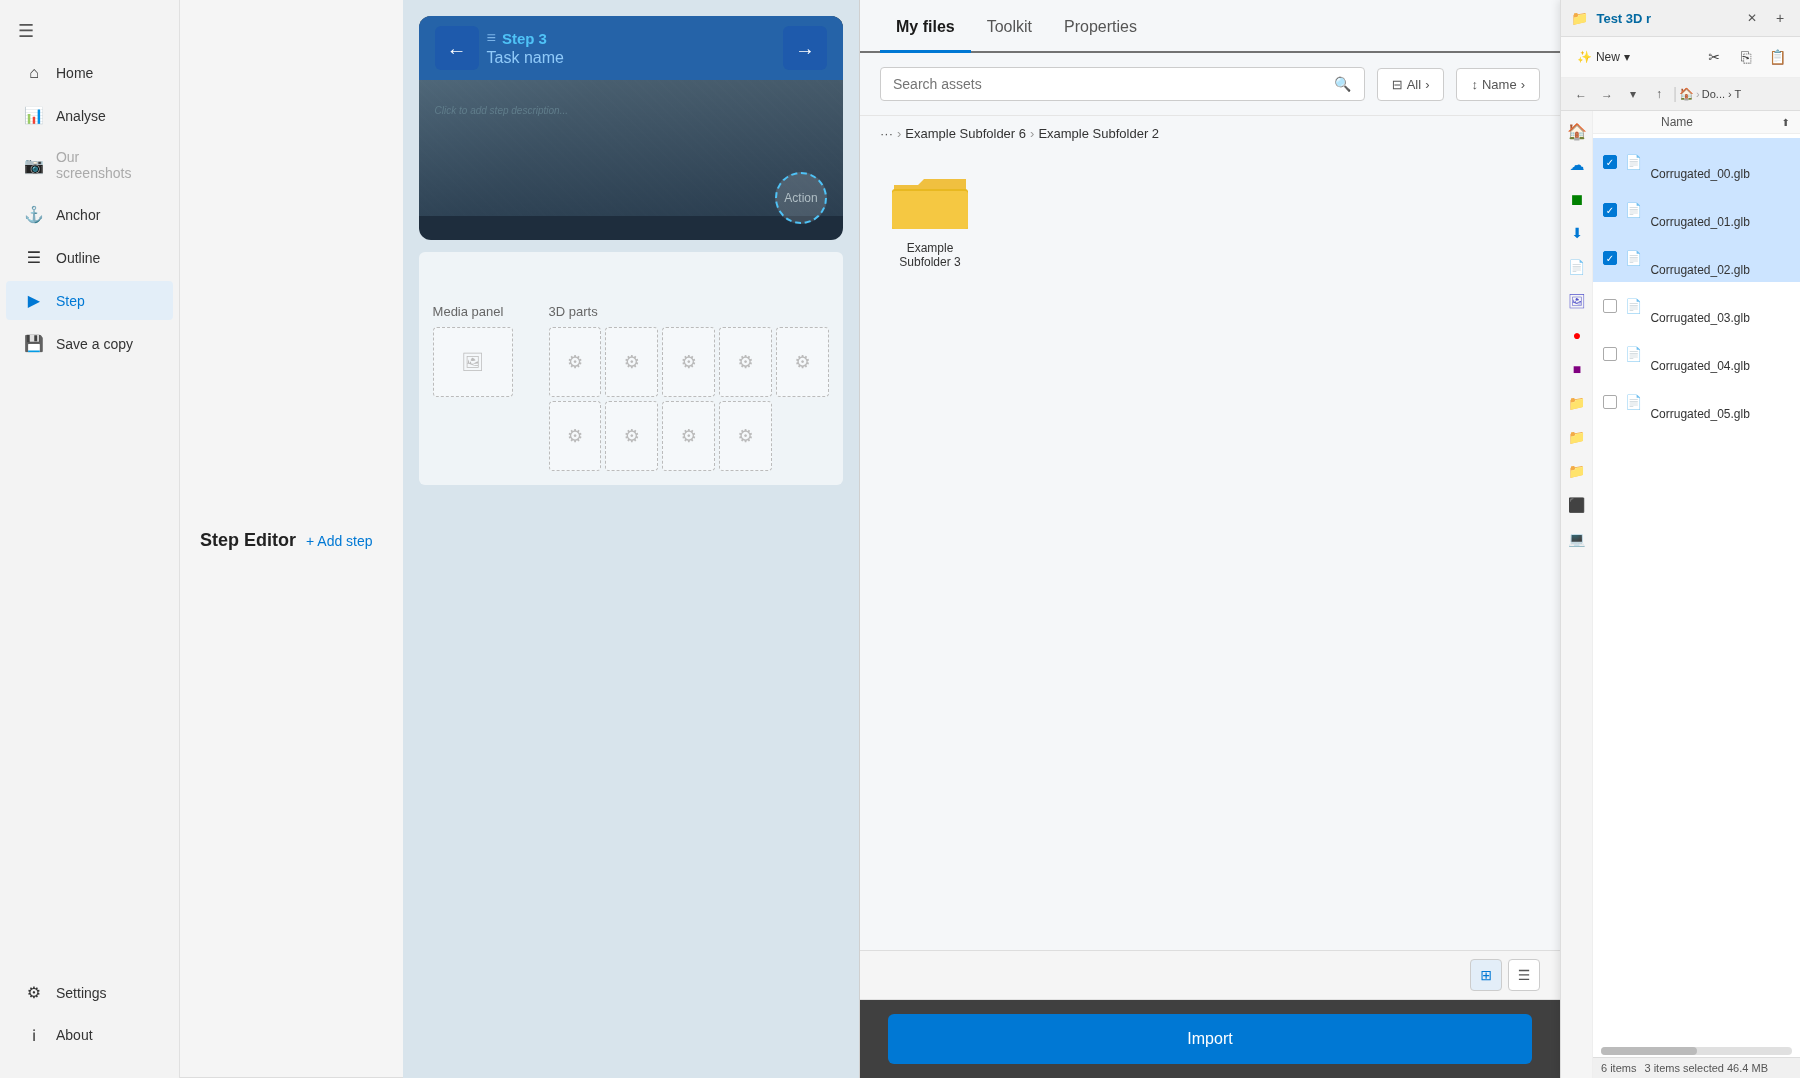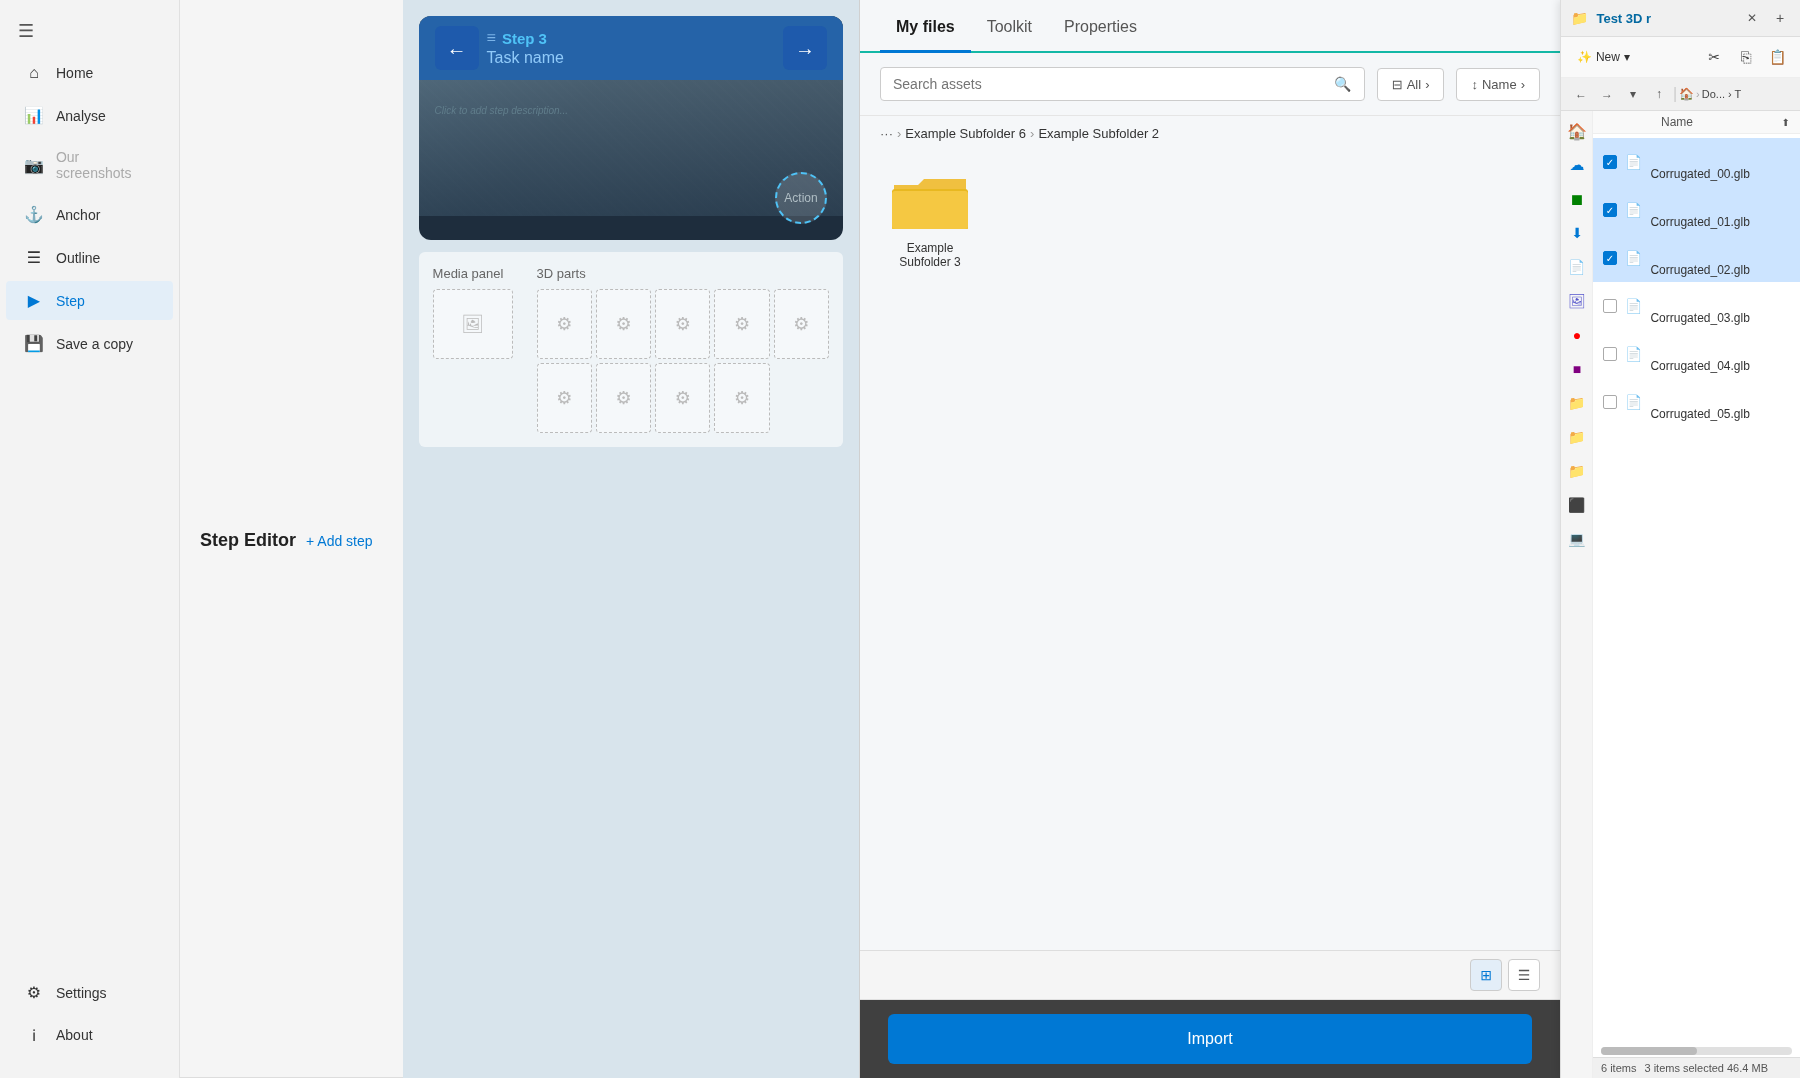--- a/index.html
+++ b/index.html
@@ -144,21 +144,22 @@
       width: 52px;
       height: 52px;
       display: flex;
       align-items: center;
       justify-content: center;
       color: #b0bec5;
       font-size: 12px;
     }
     .panel-sections {
       display: flex;
-      gap: 4px;
+      gap: 16px;
+      margin-top: 38px;
     }
     .panel-section-title {
       font-size: 13px;
       color: #666;
       margin-bottom: 8px;
     }
     .media-section { width: 100px; }
     .parts-section { flex: 1; }
     .media-grid {
       display: grid;
@@ -201,21 +202,21 @@
       flex-direction: column;
       background: #f5f7f9;
       height: 100%;
     }
     .file-browser-tabs {
       display: flex;
       align-items: center;
       gap: 0;
       padding: 0 20px;
       background: #f5f7f9;
-      border-bottom: 2px solid #14b8a6;
+      border-bottom: 2px solid #737373;
     }
     .tab-item {
       padding: 18px 16px 14px;
       font-size: 16px;
       font-weight: 400;
       color: #555;
       cursor: pointer;
       border-bottom: 3px solid transparent;
       margin-bottom: -2px;
     }

